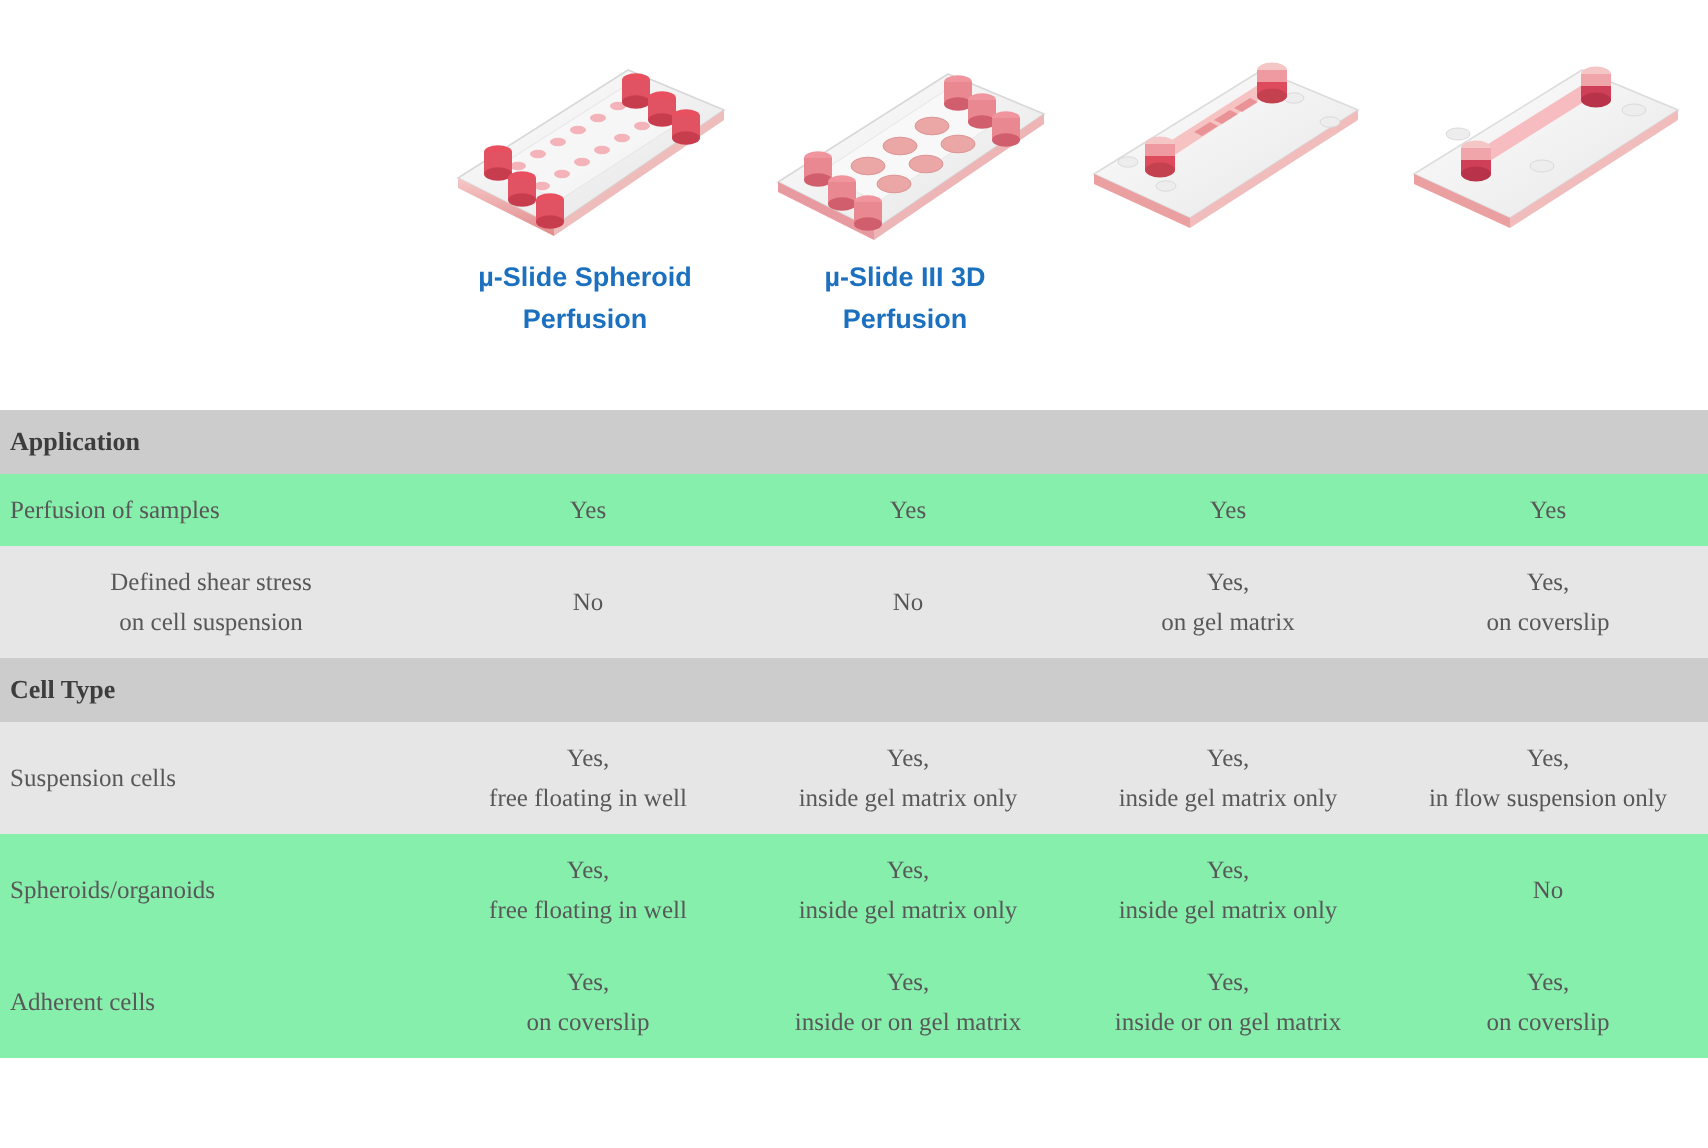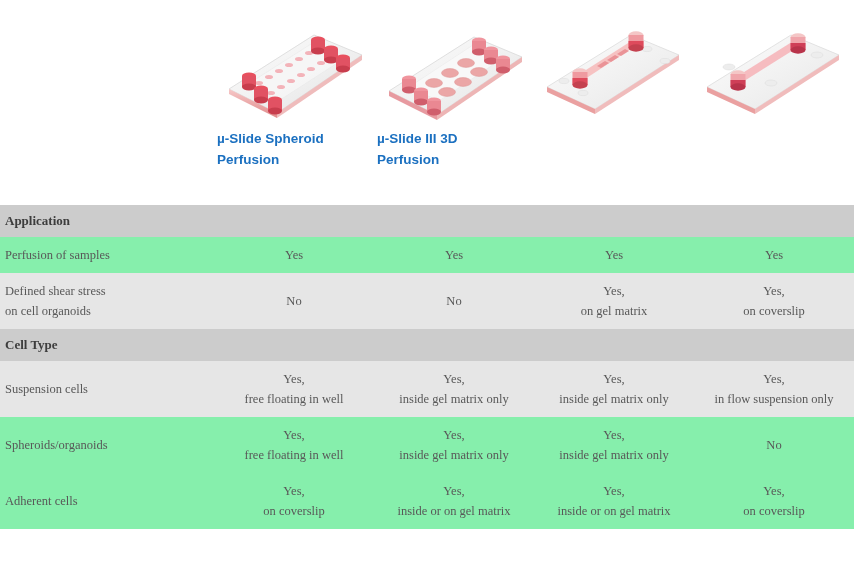--- a/index.html
+++ b/index.html
@@ -93,21 +93,21 @@
     padding-right: 8px;
   }
   tr.data-row td.data-cell {
     text-align: center;
     padding-left: 4px;
     padding-right: 4px;
   }
   tr.row-odd  td { background: #86efac; }
   tr.row-even td { background: #e6e6e6; }
 
-  .cell-line { display: block; }
+  .cell-line { display: block; text-align: center; }
 </style>
 </head>
 <body>
 
 <div class="comparison-page">
 
   <div class="product-header">
     <div class="header-spacer"></div>
 
     <div class="product-col">
@@ -339,21 +339,21 @@
           <span class="cell-line">Yes</span>
         </td>
         <td class="data-cell">
           <span class="cell-line">Yes</span>
         </td>
       </tr>
 
       <tr class="data-row row-even">
         <td class="label-cell">
           <span class="cell-line">Defined shear stress</span>
-          <span class="cell-line">on cell organoids</span>
+          <span class="cell-line">on cell suspension</span>
         </td>
         <td class="data-cell">
           <span class="cell-line">No</span>
         </td>
         <td class="data-cell">
           <span class="cell-line">No</span>
         </td>
         <td class="data-cell">
           <span class="cell-line">Yes,</span>
           <span class="cell-line">on gel matrix</span>

